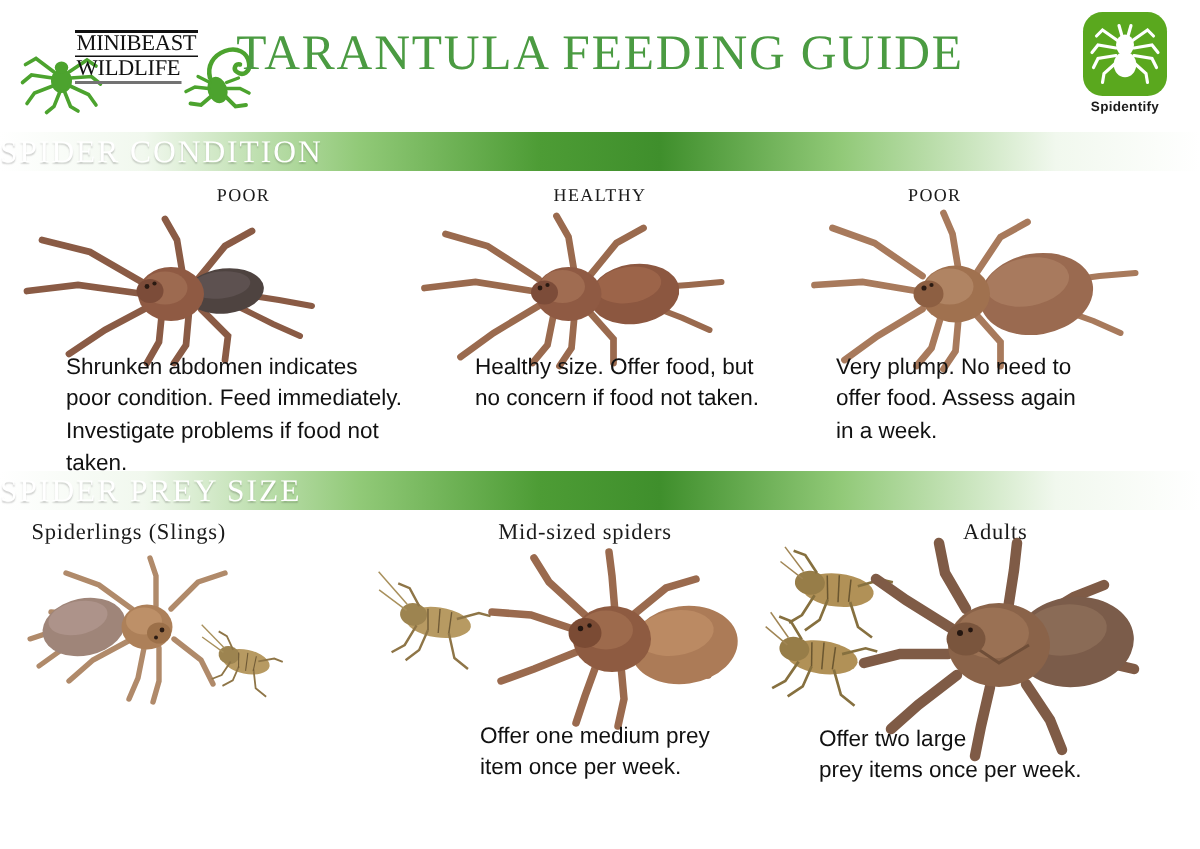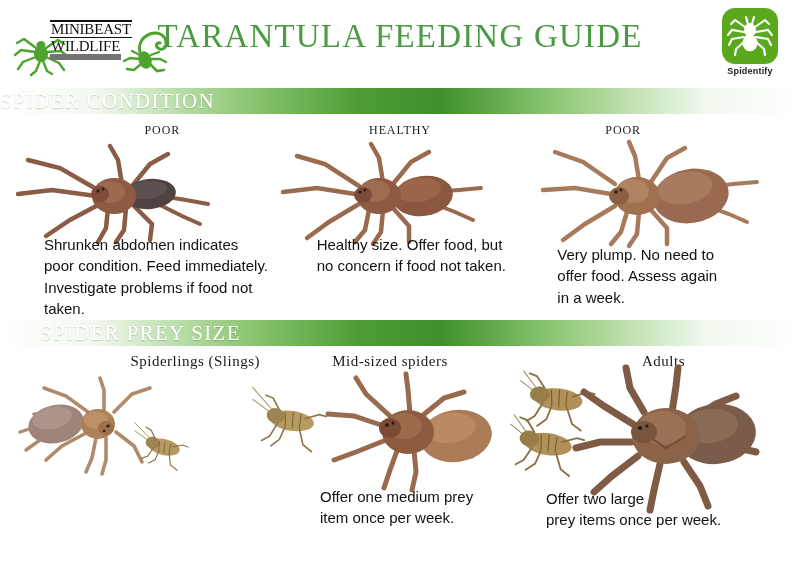--- a/index.html
+++ b/index.html
@@ -14,21 +14,21 @@
 
   
   .header{position:relative;height:86px;}
   .logo{position:absolute;left:14px;top:14px;width:168px;height:62px;}
   .logo-text{
     position:absolute;left:36px;top:6px;width:120px;
     font-family:"Liberation Serif", serif;
     color:#111;line-height:1.0;text-align:left;
   }
   .logo-l1{font-size:15px;letter-spacing:-0.2px;border-top:2px solid #111;border-bottom:1px solid #111;display:inline-block;padding:0 1px;}
-  .logo-l2{font-size:15px;letter-spacing:-0.2px;border-bottom:6px solid #737373;display:inline-block;padding:0 1px;margin-top:1px;}
+  .logo-l2{font-size:15px;letter-spacing:-0.2px;border-bottom:2px solid #737373;display:inline-block;padding:0 1px;margin-top:1px;}
 
   .title{
     position:absolute;left:0;top:18px;width:800px;text-align:center;
     font-family:"Liberation Serif", serif;
     font-size:33px;color:#4b9b42;letter-spacing:1.2px;
   }
 
   .app-badge{position:absolute;right:14px;top:8px;width:72px;text-align:center;}
   .app-icon{width:56px;height:56px;border-radius:13px;background:#5aa81e;margin:0 auto;position:relative;}
   .app-name{font-size:9px;font-weight:bold;color:#1b1b1b;margin-top:2px;letter-spacing:.2px;}
@@ -223,36 +223,36 @@
           </g>
           <ellipse cx="158" cy="58" rx="38" ry="27" fill="#9a6a50" transform="rotate(-10 158 58)"></ellipse>
           <ellipse cx="152" cy="50" rx="28" ry="16" fill="#a87a5e" transform="rotate(-10 152 50)"></ellipse>
           <ellipse cx="104" cy="58" rx="23" ry="19" fill="#a0714f"></ellipse>
           <ellipse cx="100" cy="53" rx="16" ry="12" fill="#b08463"></ellipse>
           <ellipse cx="86" cy="58" rx="10" ry="9" fill="#8d5f42"></ellipse>
           <circle cx="83" cy="54" r="1.7" fill="#2a1a12"></circle>
           <circle cx="88" cy="52" r="1.4" fill="#2a1a12"></circle>
         </svg>
       </div>
-      <div class="desc" style="position:absolute;left:24px;top:120px;width:200px;margin-top:10px;">
+      <div class="desc" style="position:absolute;left:24px;top:120px;width:200px;">
         <div style="white-space:pre-line;">Very plump. No need to
 offer food. Assess again
 in a week.</div>
       </div>
     </div>
   </div>
 
-  <div class="banner" style="margin-top:6px;padding-left:40px;">
+  <div class="banner" style="margin-top:0;">
     <span>SPIDER PREY SIZE</span>
   </div>
 
   <div class="row" style="height:200px;">
 
     <div class="cell">
-      <div class="cap cap-prey" style="text-align:right;padding-left:36px;">Spiderlings (Slings)</div>
+      <div class="cap cap-prey" style="text-align:left;padding-left:21px;">Spiderlings (Slings)</div>
       <div class="art">
         <svg width="260" height="130" viewBox="0 0 260 130">
           <g stroke="#b08a6a" fill="none" stroke-linecap="round">
             <path d="M88,42 L66,26 L44,18" stroke-width="3.6"></path>
             <path d="M86,52 L58,46 L34,44" stroke-width="3.6"></path>
             <path d="M88,62 L62,76 L46,90" stroke-width="3.6"></path>
             <path d="M96,68 L92,88 L86,102" stroke-width="3.6"></path>
             <path d="M104,40 L104,20 L100,8" stroke-width="3.6"></path>
             <path d="M114,42 L132,24 L150,18" stroke-width="3.6"></path>
             <path d="M116,62 L134,76 L142,92" stroke-width="3.6"></path>

